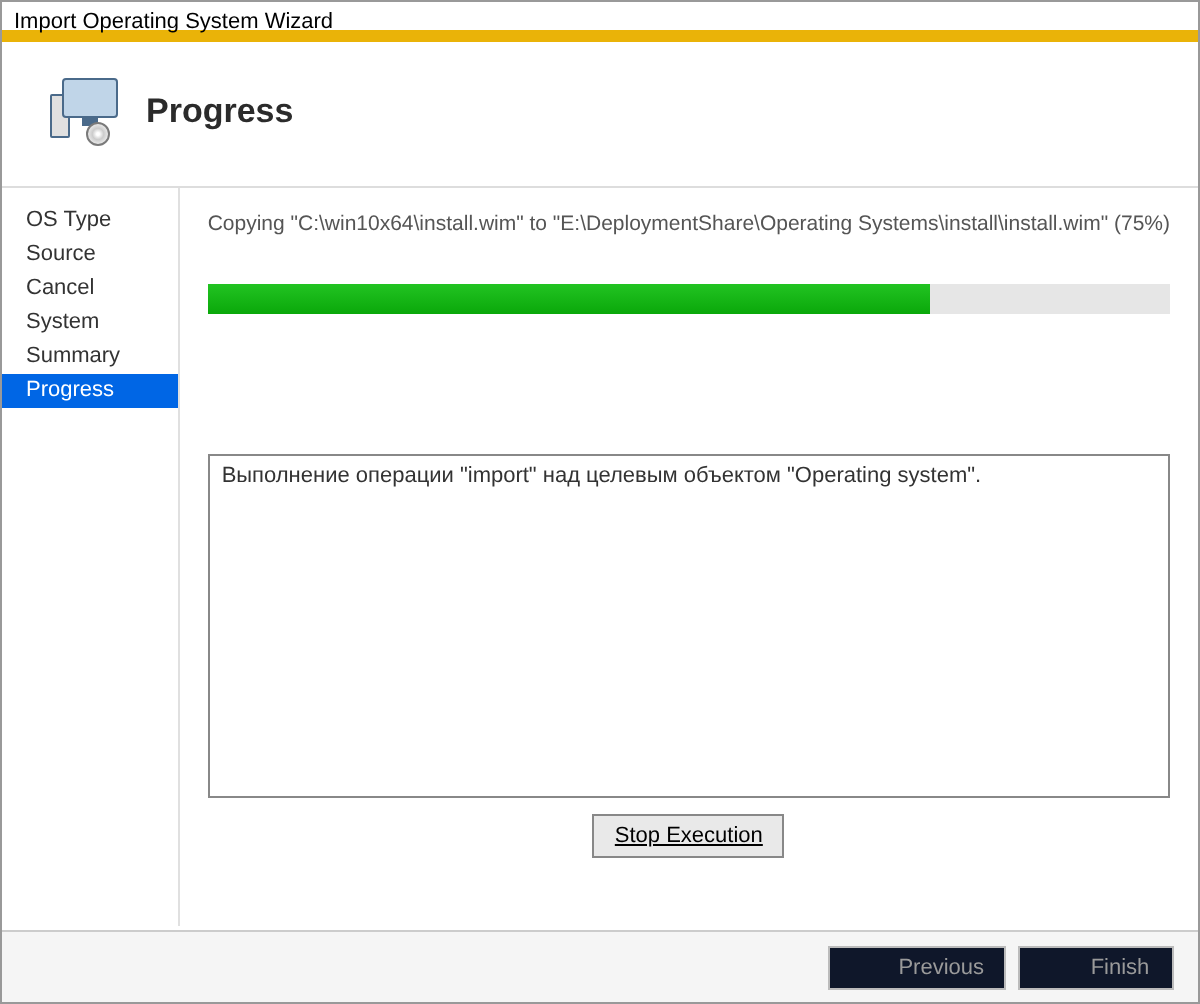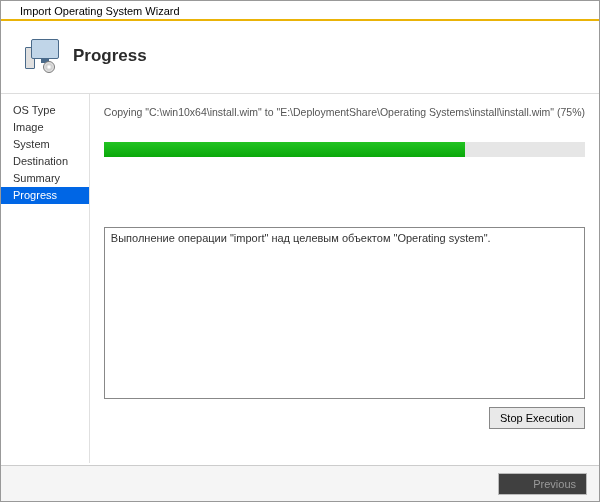--- a/index.html
+++ b/index.html
@@ -9,24 +9,24 @@
     background: #fff;
     width: 600px;
     height: 502px;
     overflow: hidden;
     border: 1px solid #999;
     position: relative;
   }
   .titlebar {
     height: 20px;
     line-height: 20px;
-    padding-left: 19px;
+    padding-left: 6px;
     font-size: 11px;
     color: #000;
-    border-bottom: 2px solid #eab308;
+    border-bottom: 6px solid #eab308;
     background: #fff;
   }
   .header {
     display: flex;
     align-items: center;
     gap: 12px;
     padding: 18px 14px 20px 24px;
   }
   .header-icon {
     width: 36px;
@@ -122,36 +122,37 @@
     border: 1px solid #888;
     background: #fff;
     padding: 4px 6px;
     font-size: 11px;
     color: #333;
     overflow: auto;
   }
   .stop-row {
     margin-top: 8px;
     display: flex;
-    justify-content: flex-end;
+    justify-content: center;
+    text-decoration: underline;
   }
   .btn {
     min-width: 78px;
     height: 22px;
     font-size: 11px;
     border: 1px solid #888;
     background: #e9e9e9;
     padding: 0 10px;
     cursor: pointer;
   }
   .btn:disabled {
     color: #9a9a9a;
     border-color: #bbb;
     cursor: default;
-    background: #404040;
+    background: #0f172a;
     padding-left: 34px;
   }
   .footer {
     position: absolute;
     bottom: 0;
     left: 0;
     right: 0;
     height: 36px;
     border-top: 1px solid #ccc;
     display: flex;
@@ -173,23 +174,23 @@
     <div class="monitor"></div>
     <div class="stand"></div>
     <div class="cd"></div>
   </div>
   <div class="header-title">Progress</div>
 </div>
 
 <div class="content">
   <div class="sidebar">
     <div class="sidebar-item">OS Type</div>
-    <div class="sidebar-item">Image</div>
+    <div class="sidebar-item">Source</div>
+    <div class="sidebar-item">Cancel</div>
     <div class="sidebar-item">System</div>
-    <div class="sidebar-item">Destination</div>
     <div class="sidebar-item">Summary</div>
     <div class="sidebar-item selected">Progress</div>
   </div>
 
   <div class="main">
     <div class="status-text">Copying "C:\win10x64\install.wim" to "E:\DeploymentShare\Operating Systems\install\install.wim" (75%)</div>
 
     <div class="progress-bar">
       <div class="progress-fill" id="progress-fill" style="width: 75%;"></div>
     </div>
@@ -197,13 +198,14 @@
     <div class="log-box">Выполнение операции "import" над целевым объектом "Operating system".</div>
 
     <div class="stop-row">
       <button class="btn">Stop Execution</button>
     </div>
   </div>
 </div>
 
 <div class="footer">
   <button class="btn" id="btn-prev" disabled="">Previous</button>
+  <button class="btn" id="btn-finish" disabled="">Finish</button>
 </div>
 
 </body></html>

